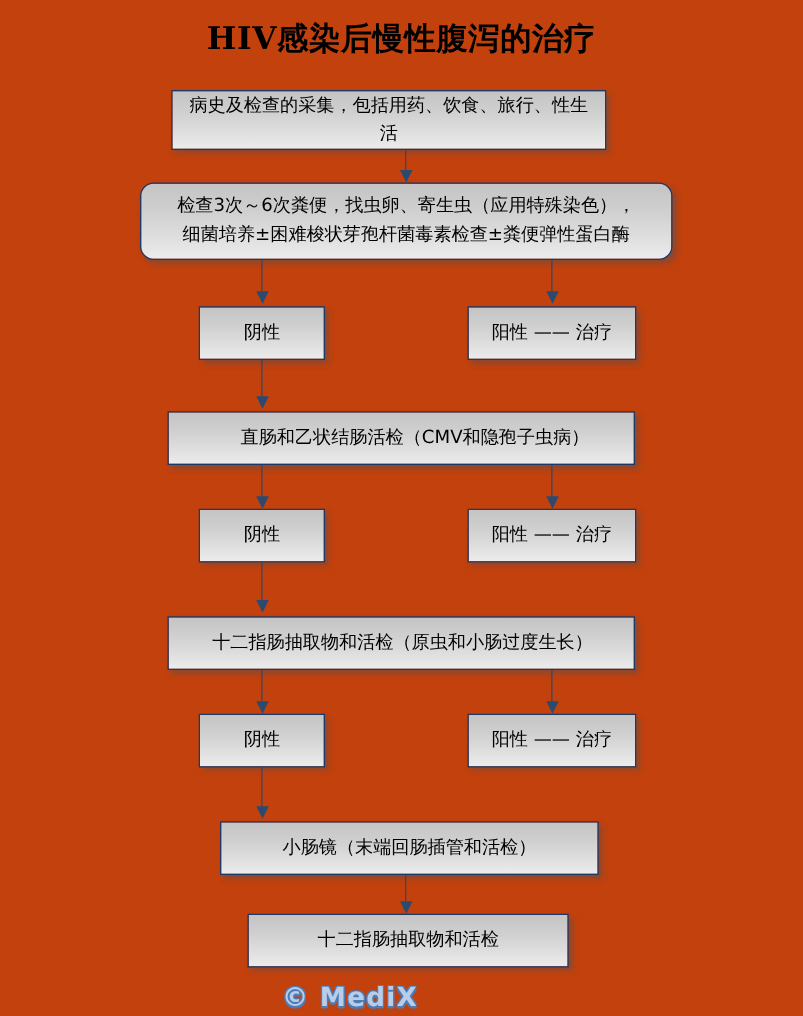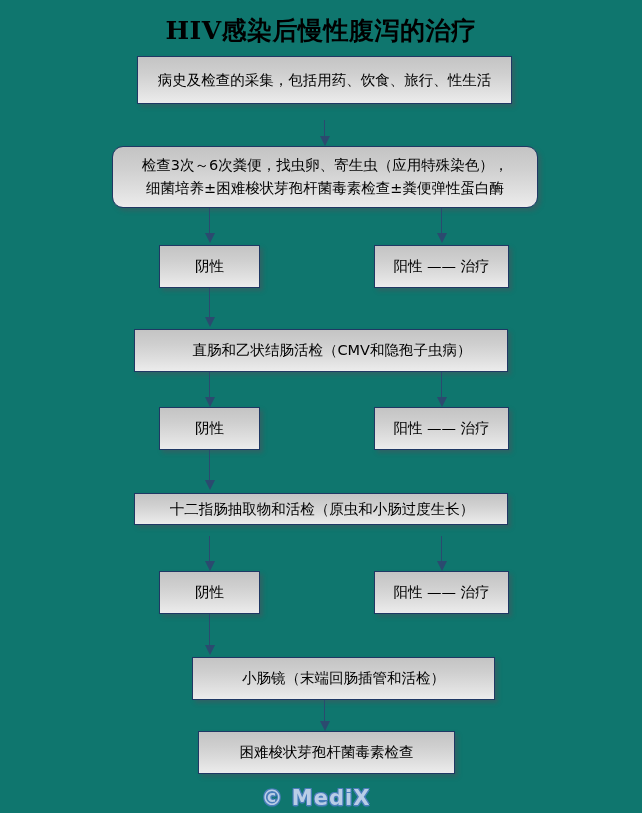--- a/index.html
+++ b/index.html
@@ -7,21 +7,21 @@
     padding: 0;
     background: #ffffff;
   }
   body {
     font-family: "DejaVu Sans", "Liberation Sans", sans-serif;
   }
   #canvas {
     position: relative;
     width: 642px;
     height: 813px;
-    background: #0f766e;
+    background: #c2410c;
     overflow: hidden;
   }
 
   
   .title {
     position: absolute;
     left: 0;
     top: 14px;
     width: 642px;
     text-align: center;
@@ -81,31 +81,30 @@
     font-size: 21px;
     font-weight: 700;
     letter-spacing: 1px;
     color: #b9cde6;
     text-shadow:
       -1px -1px 0 #4a7ebb,
        1px -1px 0 #4a7ebb,
       -1px  1px 0 #4a7ebb,
        1px  1px 0 #4a7ebb,
        0px  2px 1px rgba(74,126,187,0.6);
-    margin-left: 36px;
   }
 </style>
 </head>
 <body>
 
 <div id="canvas">
 
   <div class="title">HIV感染后慢性腹泻的治疗</div>
 
-  <div class="node" style="left:137px; top:56px; width:375px; height:48px;text-align:right;">病史及检查的采集，包括用药、饮食、旅行、性生活</div>
+  <div class="node" style="left:137px; top:72px; width:348px; height:48px;">病史及检查的采集，包括用药、饮食、旅行、性生活</div>
 
   <div class="vline" style="left:324px; top:120px; height:17px;"></div>
   <div class="arrowhead" style="left:320px; top:136px;"></div>
 
   <div class="node two-line" style="left:112px; top:146px; width:426px; height:62px;">检查3次～6次粪便，找虫卵、寄生虫（应用特殊染色），
 细菌培养±困难梭状芽孢杆菌毒素检查±粪便弹性蛋白酶</div>
 
   <div class="vline" style="left:209px; top:208px; height:26px;"></div>
   <div class="arrowhead" style="left:205px; top:233px;"></div>
 
@@ -125,36 +124,36 @@
 
   <div class="vline" style="left:441px; top:372px; height:26px;"></div>
   <div class="arrowhead" style="left:437px; top:397px;"></div>
 
   <div class="node" style="left:159px; top:407px; width:101px; height:43px;">阴性</div>
   <div class="node" style="left:374px; top:407px; width:135px; height:43px;">阳性 —— 治疗</div>
 
   <div class="vline" style="left:209px; top:450px; height:31px;"></div>
   <div class="arrowhead" style="left:205px; top:480px;"></div>
 
-  <div class="node" style="left:134px; top:493px; width:374px; height:32px;padding-left:10px;">十二指肠抽取物和活检（原虫和小肠过度生长）</div>
+  <div class="node" style="left:134px; top:493px; width:374px; height:43px;padding-left:10px;">十二指肠抽取物和活检（原虫和小肠过度生长）</div>
 
   <div class="vline" style="left:209px; top:536px; height:26px;"></div>
   <div class="arrowhead" style="left:205px; top:561px;"></div>
 
   <div class="vline" style="left:441px; top:536px; height:26px;"></div>
   <div class="arrowhead" style="left:437px; top:561px;"></div>
 
   <div class="node" style="left:159px; top:571px; width:101px; height:43px;">阴性</div>
   <div class="node" style="left:374px; top:571px; width:135px; height:43px;">阳性 —— 治疗</div>
 
   <div class="vline" style="left:209px; top:614px; height:32px;"></div>
   <div class="arrowhead" style="left:205px; top:645px;"></div>
 
-  <div class="node" style="left:176px; top:657px; width:303px; height:43px;margin-left:16px;">小肠镜（末端回肠插管和活检）</div>
+  <div class="node" style="left:176px; top:657px; width:303px; height:43px;">小肠镜（末端回肠插管和活检）</div>
 
   <div class="vline" style="left:324px; top:700px; height:22px;"></div>
   <div class="arrowhead" style="left:320px; top:721px;"></div>
 
-  <div class="node" style="left:198px; top:731px; width:257px; height:43px;">困难梭状芽孢杆菌毒素检查</div>
+  <div class="node" style="left:198px; top:731px; width:257px; height:43px;">十二指肠抽取物和活检</div>
 
   <div class="watermark">© MediX</div>
 
 </div>
 
 </body></html>

